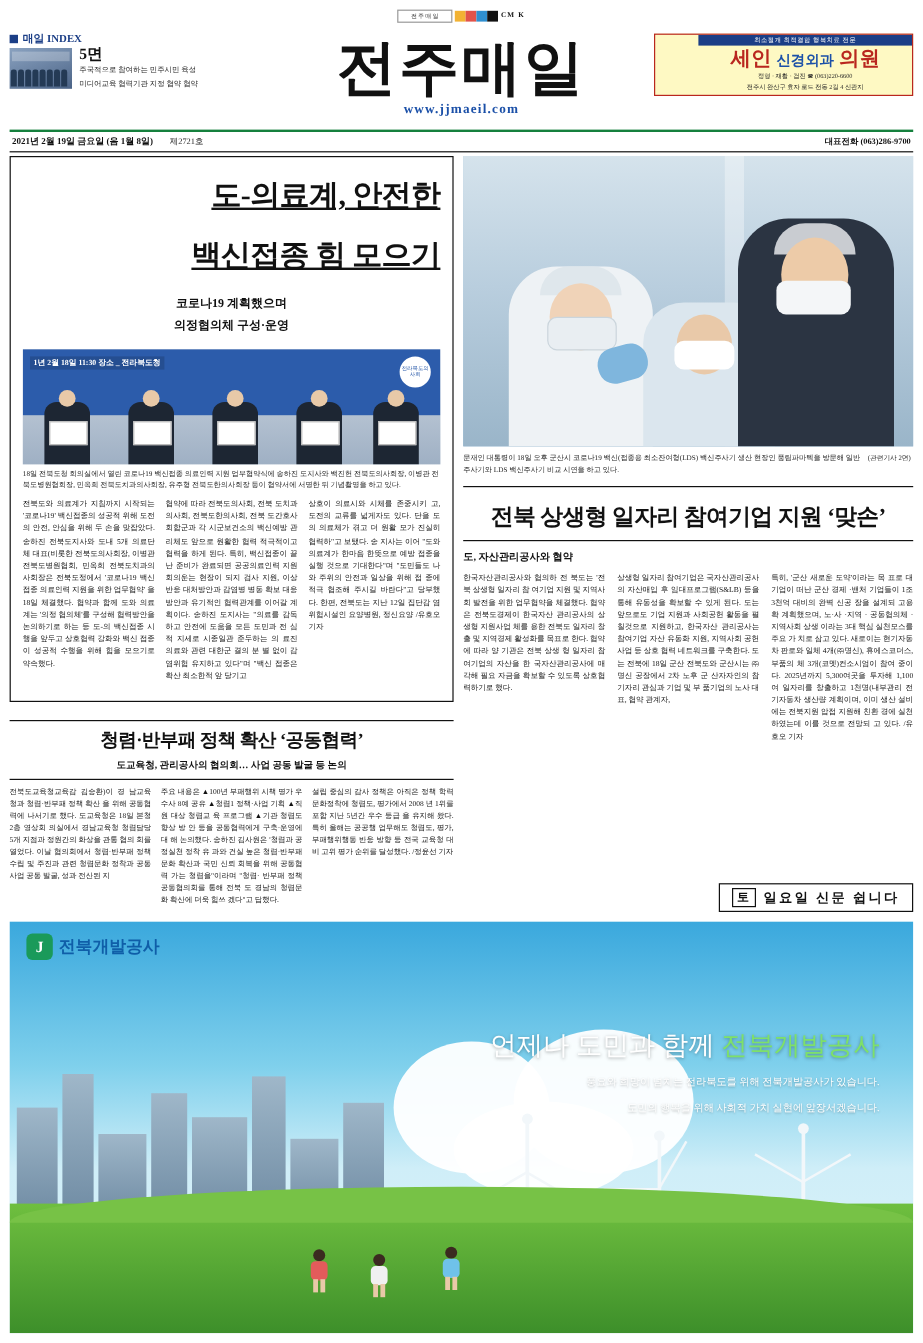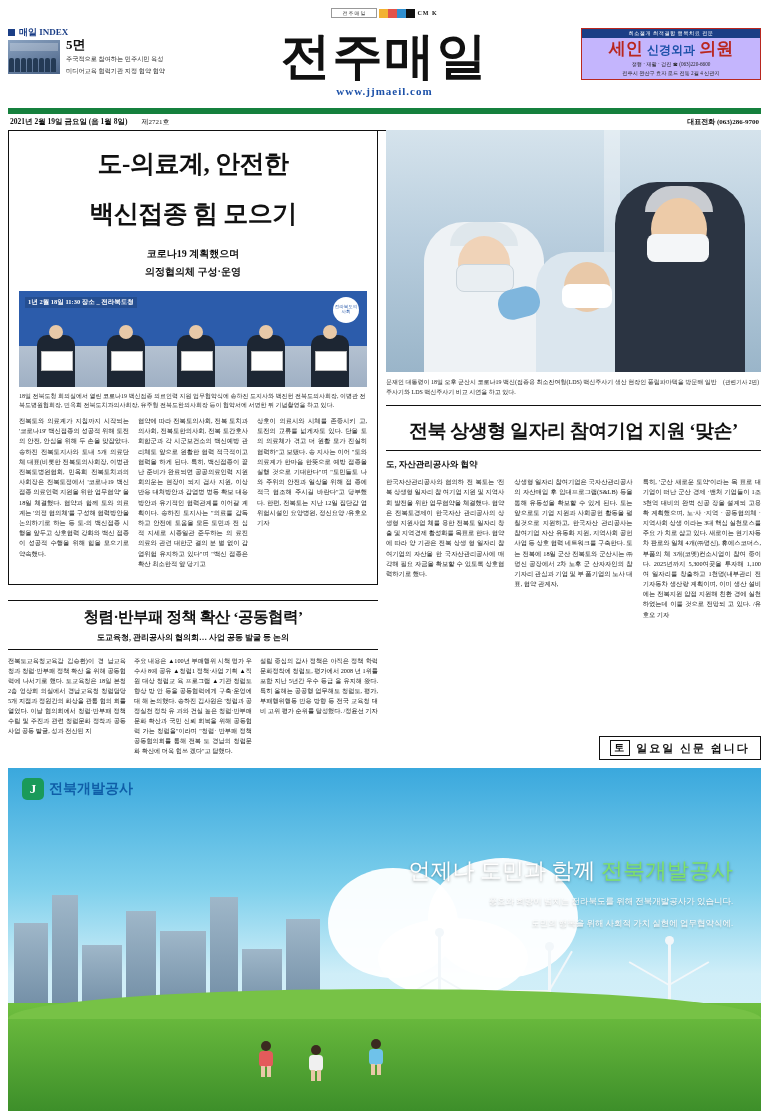--- a/index.html
+++ b/index.html
@@ -29,33 +29,33 @@
   .index-photo .ph-p{width:5px;height:14px;background:#243a55;border-radius:2px 2px 0 0;}
   .index-photo .ph-top{position:absolute;top:3px;left:2px;width:48px;height:8px;background:rgba(255,255,255,.25);}
   .index-text{position:absolute;left:58px;top:12px;width:120px;font-family:Liberation Serif, serif;}
   .index-num{font-size:13px;font-weight:bold;color:#111;line-height:1;}
   .index-lines{font-size:6.2px;line-height:1.5;color:#222;margin-top:3px;}
 
   .title-wrap{position:absolute;left:0;top:0;width:769px;text-align:center;}
   .title-main{font-family:"DejaVu Serif", serif;font-size:50px;font-weight:bold;letter-spacing:2px;color:#111;line-height:1.05;margin-top:4px;}
   .title-url{font-size:11px;font-weight:bold;color:#1b50a8;letter-spacing:1px;margin-top:2px;}
 
-  .ad-top{position:absolute;right:8px;top:2px;width:178px;height:50px;border:1px solid #b9271f;background:#c4b5fd;overflow:hidden;}
+  .ad-top{position:absolute;right:8px;top:2px;width:178px;height:50px;border:1px solid #b9271f;background:#fef9c3;overflow:hidden;padding-left:36px;}
   .ad-top .ad-strap{background:#1b3e86;color:#fff;font-size:5.2px;text-align:center;padding:1px 0;letter-spacing:.5px;}
   .ad-top .ad-main{font-size:17px;font-weight:bold;color:#b9271f;text-align:center;line-height:1.1;margin-top:2px;}
   .ad-top .ad-main .blue{color:#1b50a8;font-size:12px;}
   .ad-top .ad-sub{font-size:5.2px;text-align:center;color:#222;line-height:1.4;margin-top:2px;}
-  .daterow{position:absolute;left:8px;top:108px;width:753px;height:16px;display:flex;align-items:center;border-top:6px solid #15803d;border-bottom:1px solid #111;}
+  .daterow{position:absolute;left:8px;top:108px;width:753px;height:16px;display:flex;align-items:center;border-top:2px solid #15803d;border-bottom:1px solid #111;}
   .daterow .date{font-size:7.5px;font-weight:bold;padding-left:2px;}
   .daterow .issue{font-size:7px;margin-left:14px;color:#222;}
   .daterow .tel{margin-left:auto;font-size:7px;font-weight:bold;padding-right:2px;}
 
   
   .lead{position:absolute;left:8px;top:130px;width:370px;height:455px;border:1px solid #111;padding:0;box-sizing:border-box;}
-  .lead-head{font-size:25px;font-weight:bold;text-align:center;line-height:1.35;margin:16px 10px 2px;letter-spacing:-0.5px;}
+  .lead-head{font-size:25px;font-weight:bold;text-align:right;line-height:1.35;margin:16px 10px 2px;letter-spacing:-0.5px;text-decoration:underline;}
   .lead-sub{font-size:10px;font-weight:bold;text-align:center;line-height:1.8;margin:14px 0 10px;color:#111;}
   .lead-photo{margin:0 10px;height:96px;background:linear-gradient(#cfd8e2,#9fb0c4);position:relative;overflow:hidden;border:0;}
   .lead-photo .backdrop{position:absolute;left:0;top:0;width:100%;height:58%;background:#2c5cab;}
   .lead-photo .bd-text{position:absolute;left:6px;top:6px;color:#fff;font-size:6.5px;font-weight:bold;background:rgba(0,0,0,.15);padding:1px 3px;}
   .lead-photo .logo-circle{position:absolute;right:8px;top:6px;width:26px;height:26px;border-radius:50%;background:#fff;color:#2c5cab;font-size:4.5px;display:flex;align-items:center;justify-content:center;text-align:center;line-height:1.1;}
   .lead-photo .person{position:absolute;bottom:0;width:38px;height:52px;background:#1d2633;border-radius:10px 10px 0 0;}
   .lead-photo .person .head{position:absolute;top:-10px;left:12px;width:14px;height:14px;border-radius:50%;background:#e8c9a8;}
   .lead-photo .person .paper{position:absolute;top:16px;left:4px;width:30px;height:18px;background:#fff;border:1px solid #bbb;}
   .lead-cap{font-size:6px;line-height:1.55;margin:5px 10px 6px;color:#222;}
   .lead-body{display:flex;gap:9px;margin:0 10px;}
@@ -336,21 +336,21 @@
       <span class="mark">J</span>
       <span class="txt">전북개발공사</span>
     </div>
 
     <div class="ba-head">
       <div class="l1">
         <span>언제나 도민과 함께</span>
         <span class="green">전북개발공사</span>
       </div>
       <div class="l2">풍요와 희망이 넘치는 전라북도를 위해 전북개발공사가 있습니다.</div>
-      <div class="l2">도민의 행복을 위해 사회적 가치 실현에 업무협약식에.</div>
+      <div class="l2">도민의 행복을 위해 사회적 가치 실현에 앞장서겠습니다.</div>
     </div>
 
     <div class="ba-city">
       <span class="b" style="left:6px;width:34px;height:92px;"></span>
       <span class="b" style="left:44px;width:26px;height:120px;"></span>
       <span class="b" style="left:74px;width:40px;height:70px;"></span>
       <span class="b" style="left:118px;width:30px;height:104px;"></span>
       <span class="b" style="left:152px;width:46px;height:84px;"></span>
       <span class="b" style="left:202px;width:28px;height:118px;"></span>
       <span class="b" style="left:234px;width:40px;height:66px;"></span>

